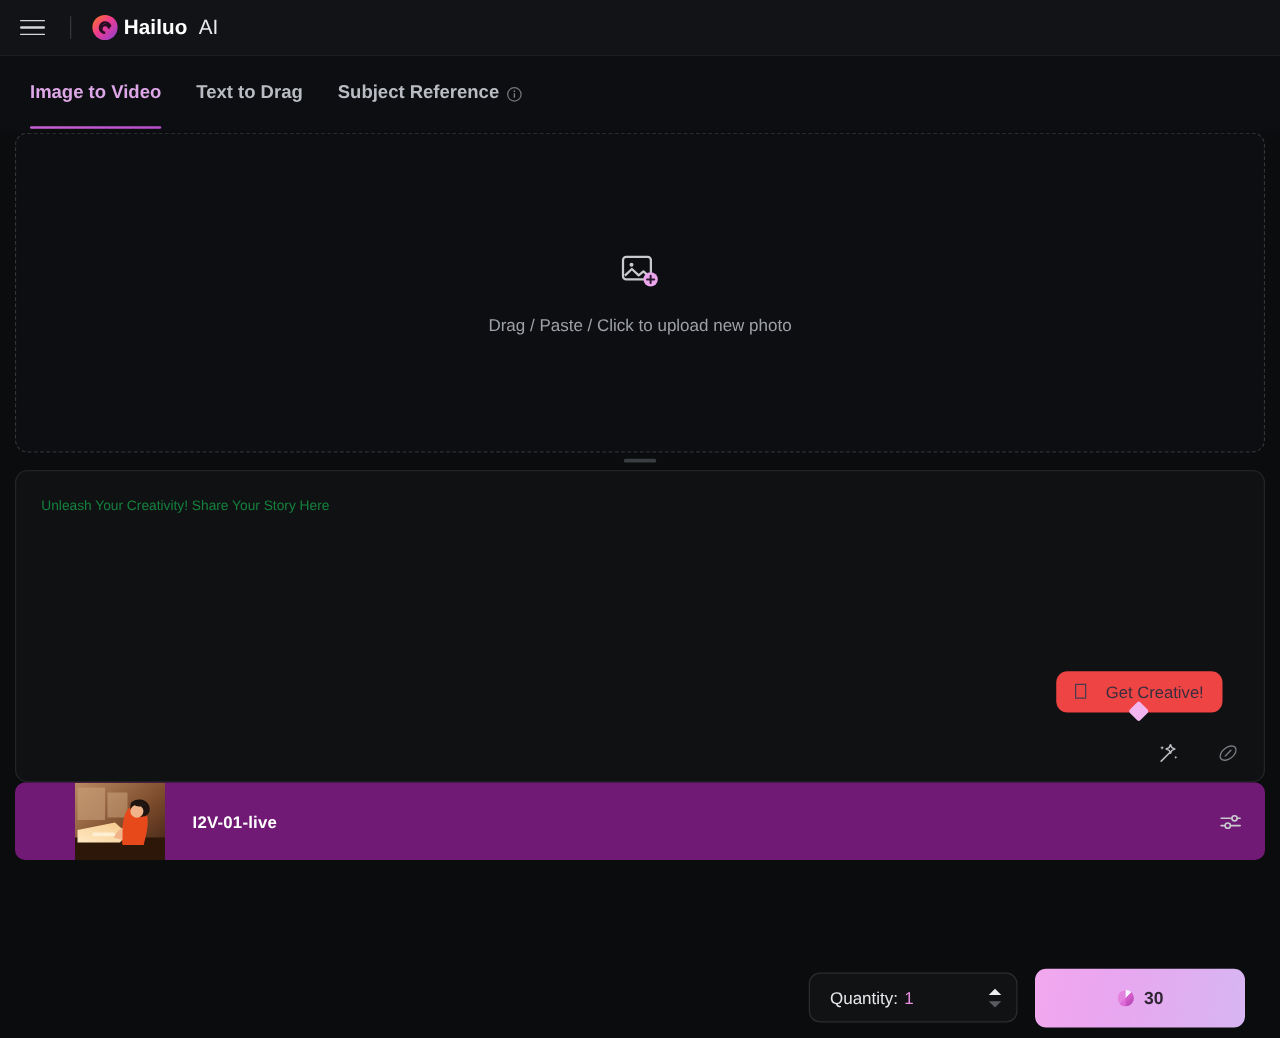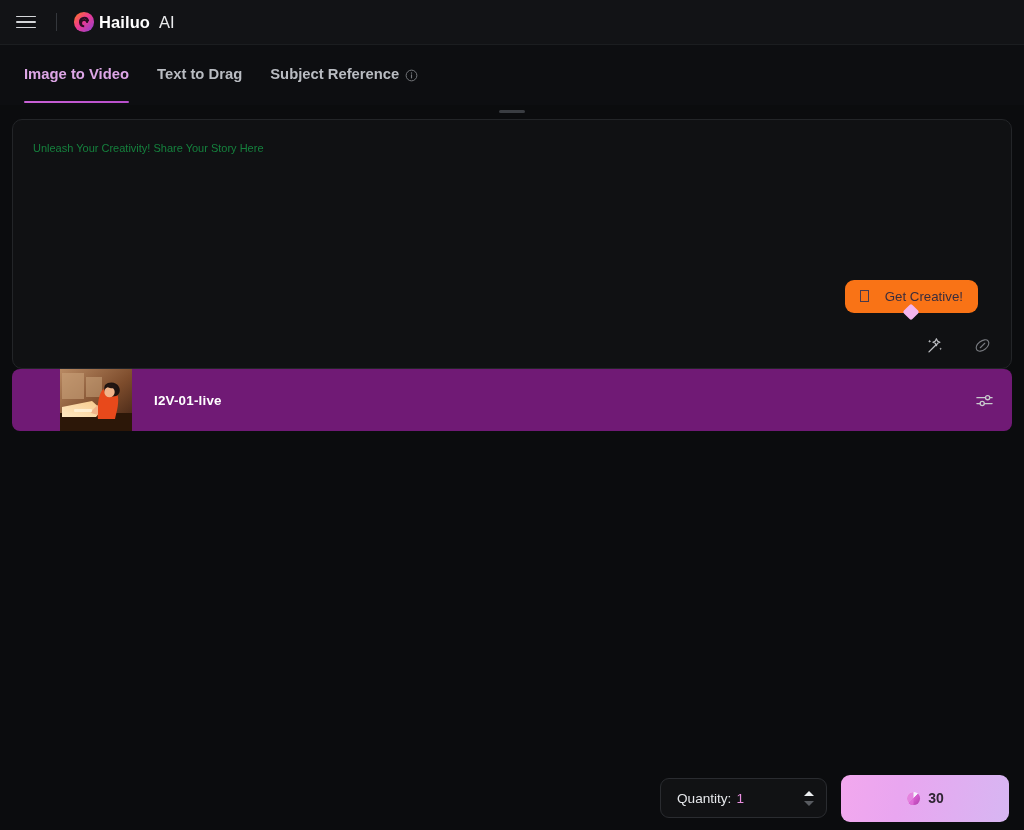--- a/index.html
+++ b/index.html
@@ -114,21 +114,21 @@
   .tool-btn {
     width: 22px; height: 22px;
     display: flex; align-items: center; justify-content: center;
     cursor: pointer; opacity: .85;
   }
   .tool-btn svg { display: block; }
 
   .tooltip {
     position: absolute;
     right: 33px; bottom: 55px;
-    background: #f97316;
+    background: #ef4444;
     color: #3a2d3d;
     font-size: 13.3px; font-weight: 500;
     padding: 9px 15px;
     border-radius: 9px;
     white-space: nowrap;
     display: flex; align-items: flex-start; gap: 16px;
   }
   .tooltip::after {
     content: ""; position: absolute;
     left: 50%; transform: translateX(-50%) rotate(45deg);
@@ -176,21 +176,21 @@
     display: flex; align-items: center; justify-content: center;
     cursor: pointer;
   }
 
   
   .footer {
     position: absolute; left: 0; right: 0; bottom: 0;
     height: 64px;
     display: flex; align-items: center; justify-content: flex-end;
     gap: 14px;
-    padding: 0 15px;
+    padding: 0 28px;
   }
   .quantity {
     width: 167px; height: 40px;
     border: 1px solid #2a2c30;
     border-radius: 9px;
     background: #111214;
     display: flex; align-items: center;
     padding: 0 12px 0 16px;
     cursor: pointer;
   }
@@ -262,20 +262,30 @@
     <svg class="info-icon" viewBox="0 0 16 16">
       <circle cx="8" cy="8" r="6.6" fill="none" stroke="#9da0a6" stroke-width="1.2"></circle>
       <circle cx="8" cy="4.9" r=".85" fill="#9da0a6"></circle>
       <rect x="7.3" y="6.6" width="1.4" height="5" rx=".7" fill="#9da0a6"></rect>
     </svg>
   </div>
 </div>
 
 <div class="main">
 
+  <div class="upload-zone">
+    <svg class="upload-icon" viewBox="0 0 32 32">
+      <rect x="3.2" y="4.2" width="21" height="17" rx="2.4" fill="none" stroke="#c8cace" stroke-width="1.7"></rect>
+      <circle cx="9.6" cy="10.2" r="1.5" fill="#c8cace"></circle>
+      <path d="M4.6 18.4l5.3-5 5.1 4.8 3.6-3.1 5 4.6" fill="none" stroke="#c8cace" stroke-width="1.7" stroke-linejoin="round"></path>
+      <circle cx="24" cy="21.2" r="5.4" fill="#e9a6ea"></circle>
+      <path d="M24 18.5v5.4M21.3 21.2h5.4" stroke="#2b1830" stroke-width="1.5" stroke-linecap="round"></path>
+    </svg>
+    <div class="upload-text">Drag / Paste / Click to upload new photo</div>
+  </div>
 
   <div class="resize-handle">
     <i></i>
   </div>
 
   <div class="prompt-box">
     <div class="prompt-placeholder">Unleash Your Creativity! Share Your Story Here</div>
 
     <div class="tooltip">
       <span class="tofu"></span>

